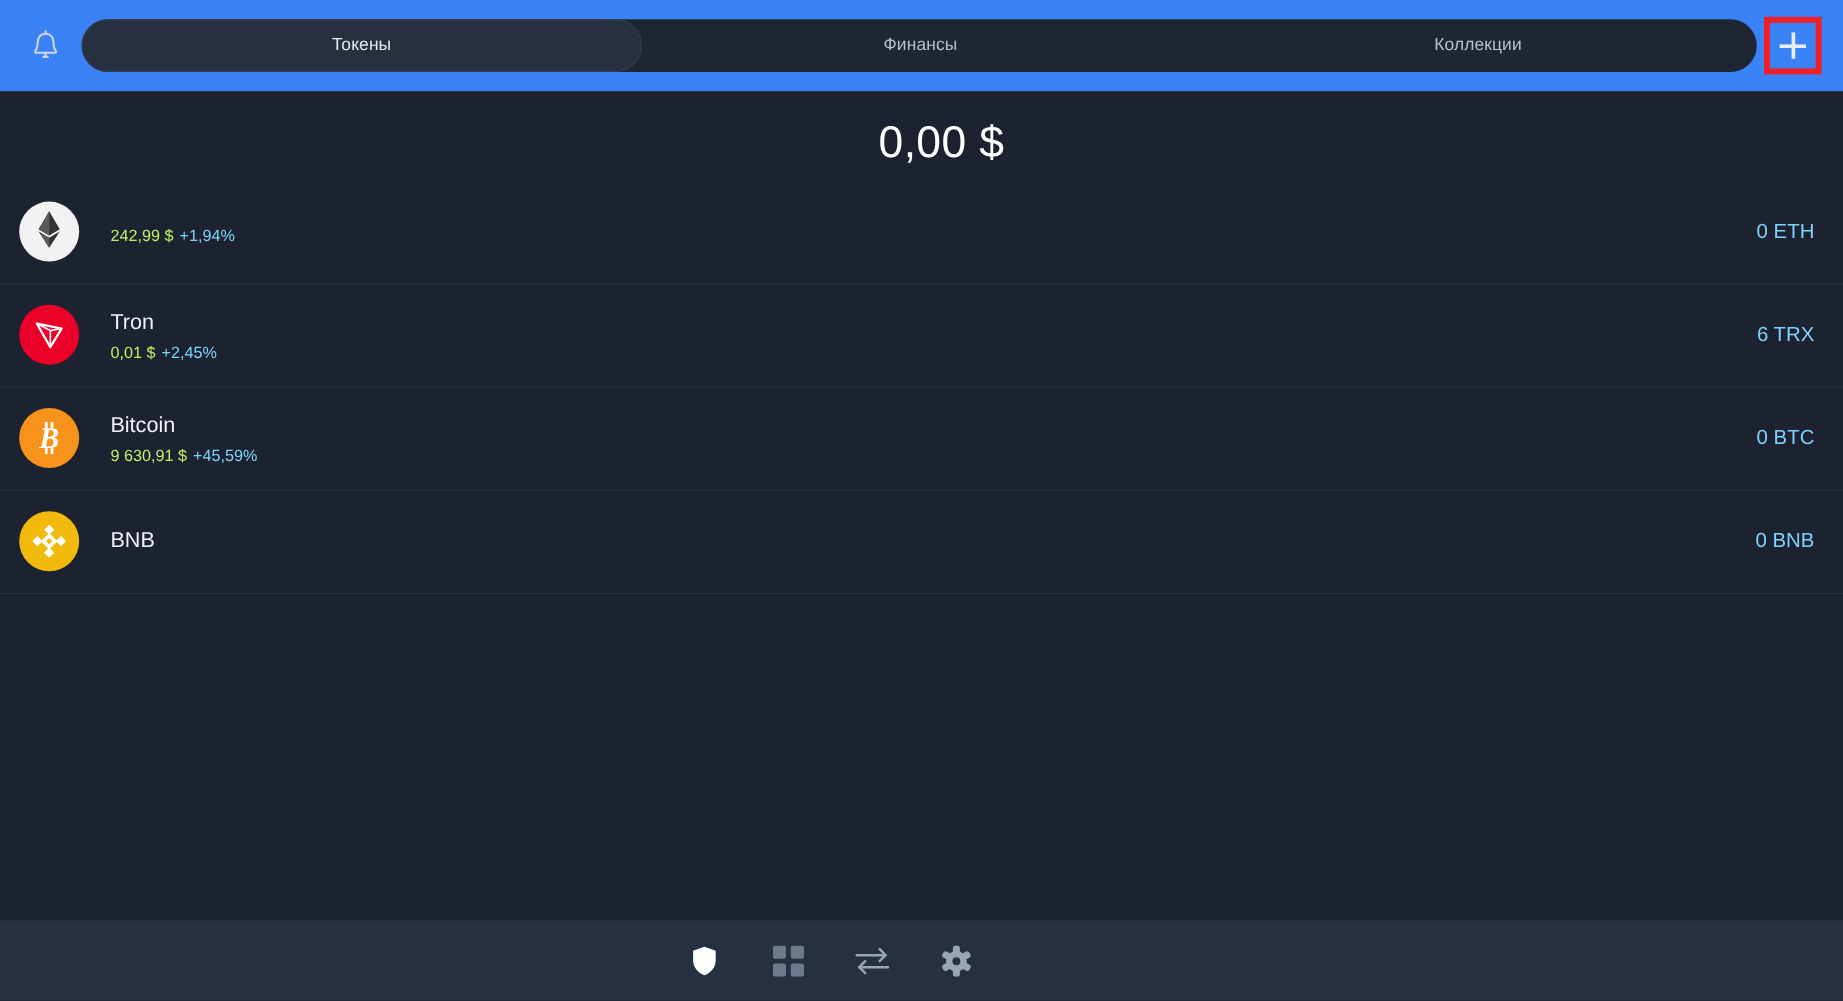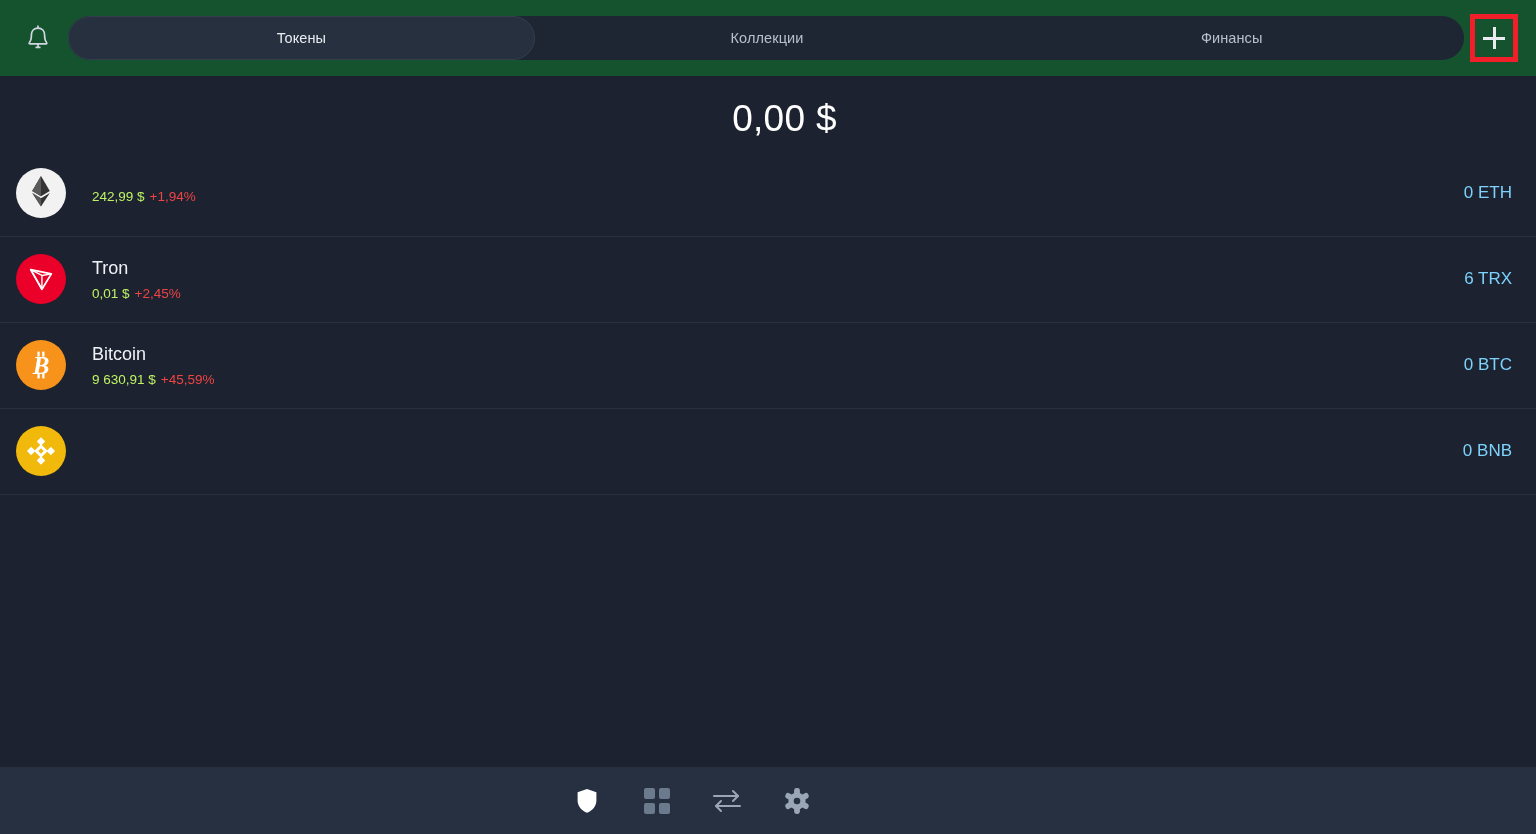--- a/index.html
+++ b/index.html
@@ -10,21 +10,21 @@
     color:#e8ecf2;
     -webkit-font-smoothing:antialiased;
   }
   .app { position:relative; width:1536px; height:834px; display:flex; flex-direction:column; }
 
   
   .header {
     position:relative;
     height:76px;
     flex:0 0 76px;
-    background:#14532d;
+    background:#3b82f6;
     display:flex;
     align-items:center;
     padding:0 0 0 16px;
   }
   .bell-btn {
     width:44px; height:44px;
     display:flex; align-items:center; justify-content:center;
     flex:0 0 44px;
     margin-right:8px;
   }
@@ -115,21 +115,21 @@
     color:#eef1f6;
     font-weight:400;
     line-height:1.2;
   }
   .coin-sub {
     margin-top:8px;
     font-size:13.5px;
     line-height:1;
   }
   .coin-price { color:#bef264; }
-  .coin-change { color:#ef4444; margin-left:5px; }
+  .coin-change { color:#7dd3fc; margin-left:5px; }
   .coin-balance {
     font-size:17px;
     color:#7dd3fc;
     white-space:nowrap;
   }
 
   
   .bottomnav {
     position:absolute;
     left:0; bottom:0;
@@ -167,24 +167,24 @@
           <path d="M11.2 23.4h3.6" stroke="#cfd6e0" stroke-width="1.7" stroke-linecap="round"></path>
         </svg>
       </span>
     </div>
 
     <div class="tabbar">
       <div class="tab active">
         <span>Токены</span>
       </div>
       <div class="tab">
+        <span>Финансы</span>
+      </div>
+      <div class="tab">
         <span>Коллекции</span>
-      </div>
-      <div class="tab">
-        <span>Финансы</span>
       </div>
     </div>
 
     <div class="plus-wrap">
       <span class="plus-glyph"></span>
     </div>
   </div>
 
   <div class="balance">
     <div class="balance-amount">0,00 $</div>
@@ -250,20 +250,21 @@
           <g fill="#ffffff">
             <rect x="12.8" y="2.6" width="6.4" height="6.4" transform="rotate(45 16 5.8)"></rect>
             <rect x="2.3" y="12.8" width="6.4" height="6.4" transform="rotate(45 5.5 16)"></rect>
             <rect x="23.3" y="12.8" width="6.4" height="6.4" transform="rotate(45 26.5 16)"></rect>
             <rect x="12.8" y="23" width="6.4" height="6.4" transform="rotate(45 16 26.2)"></rect>
             <rect x="12.4" y="12.4" width="7.2" height="7.2" transform="rotate(45 16 16)" fill="none" stroke="#ffffff" stroke-width="3.1"></rect>
           </g>
         </svg>
       </div>
       <div class="coin-meta">
+        <div class="coin-name">BNB</div>
       </div>
       <div class="coin-balance">0 BNB</div>
     </div>
 
   </div>
 
   <div class="bottomnav">
     <div class="nav-items">
 
       <div class="nav-btn">

